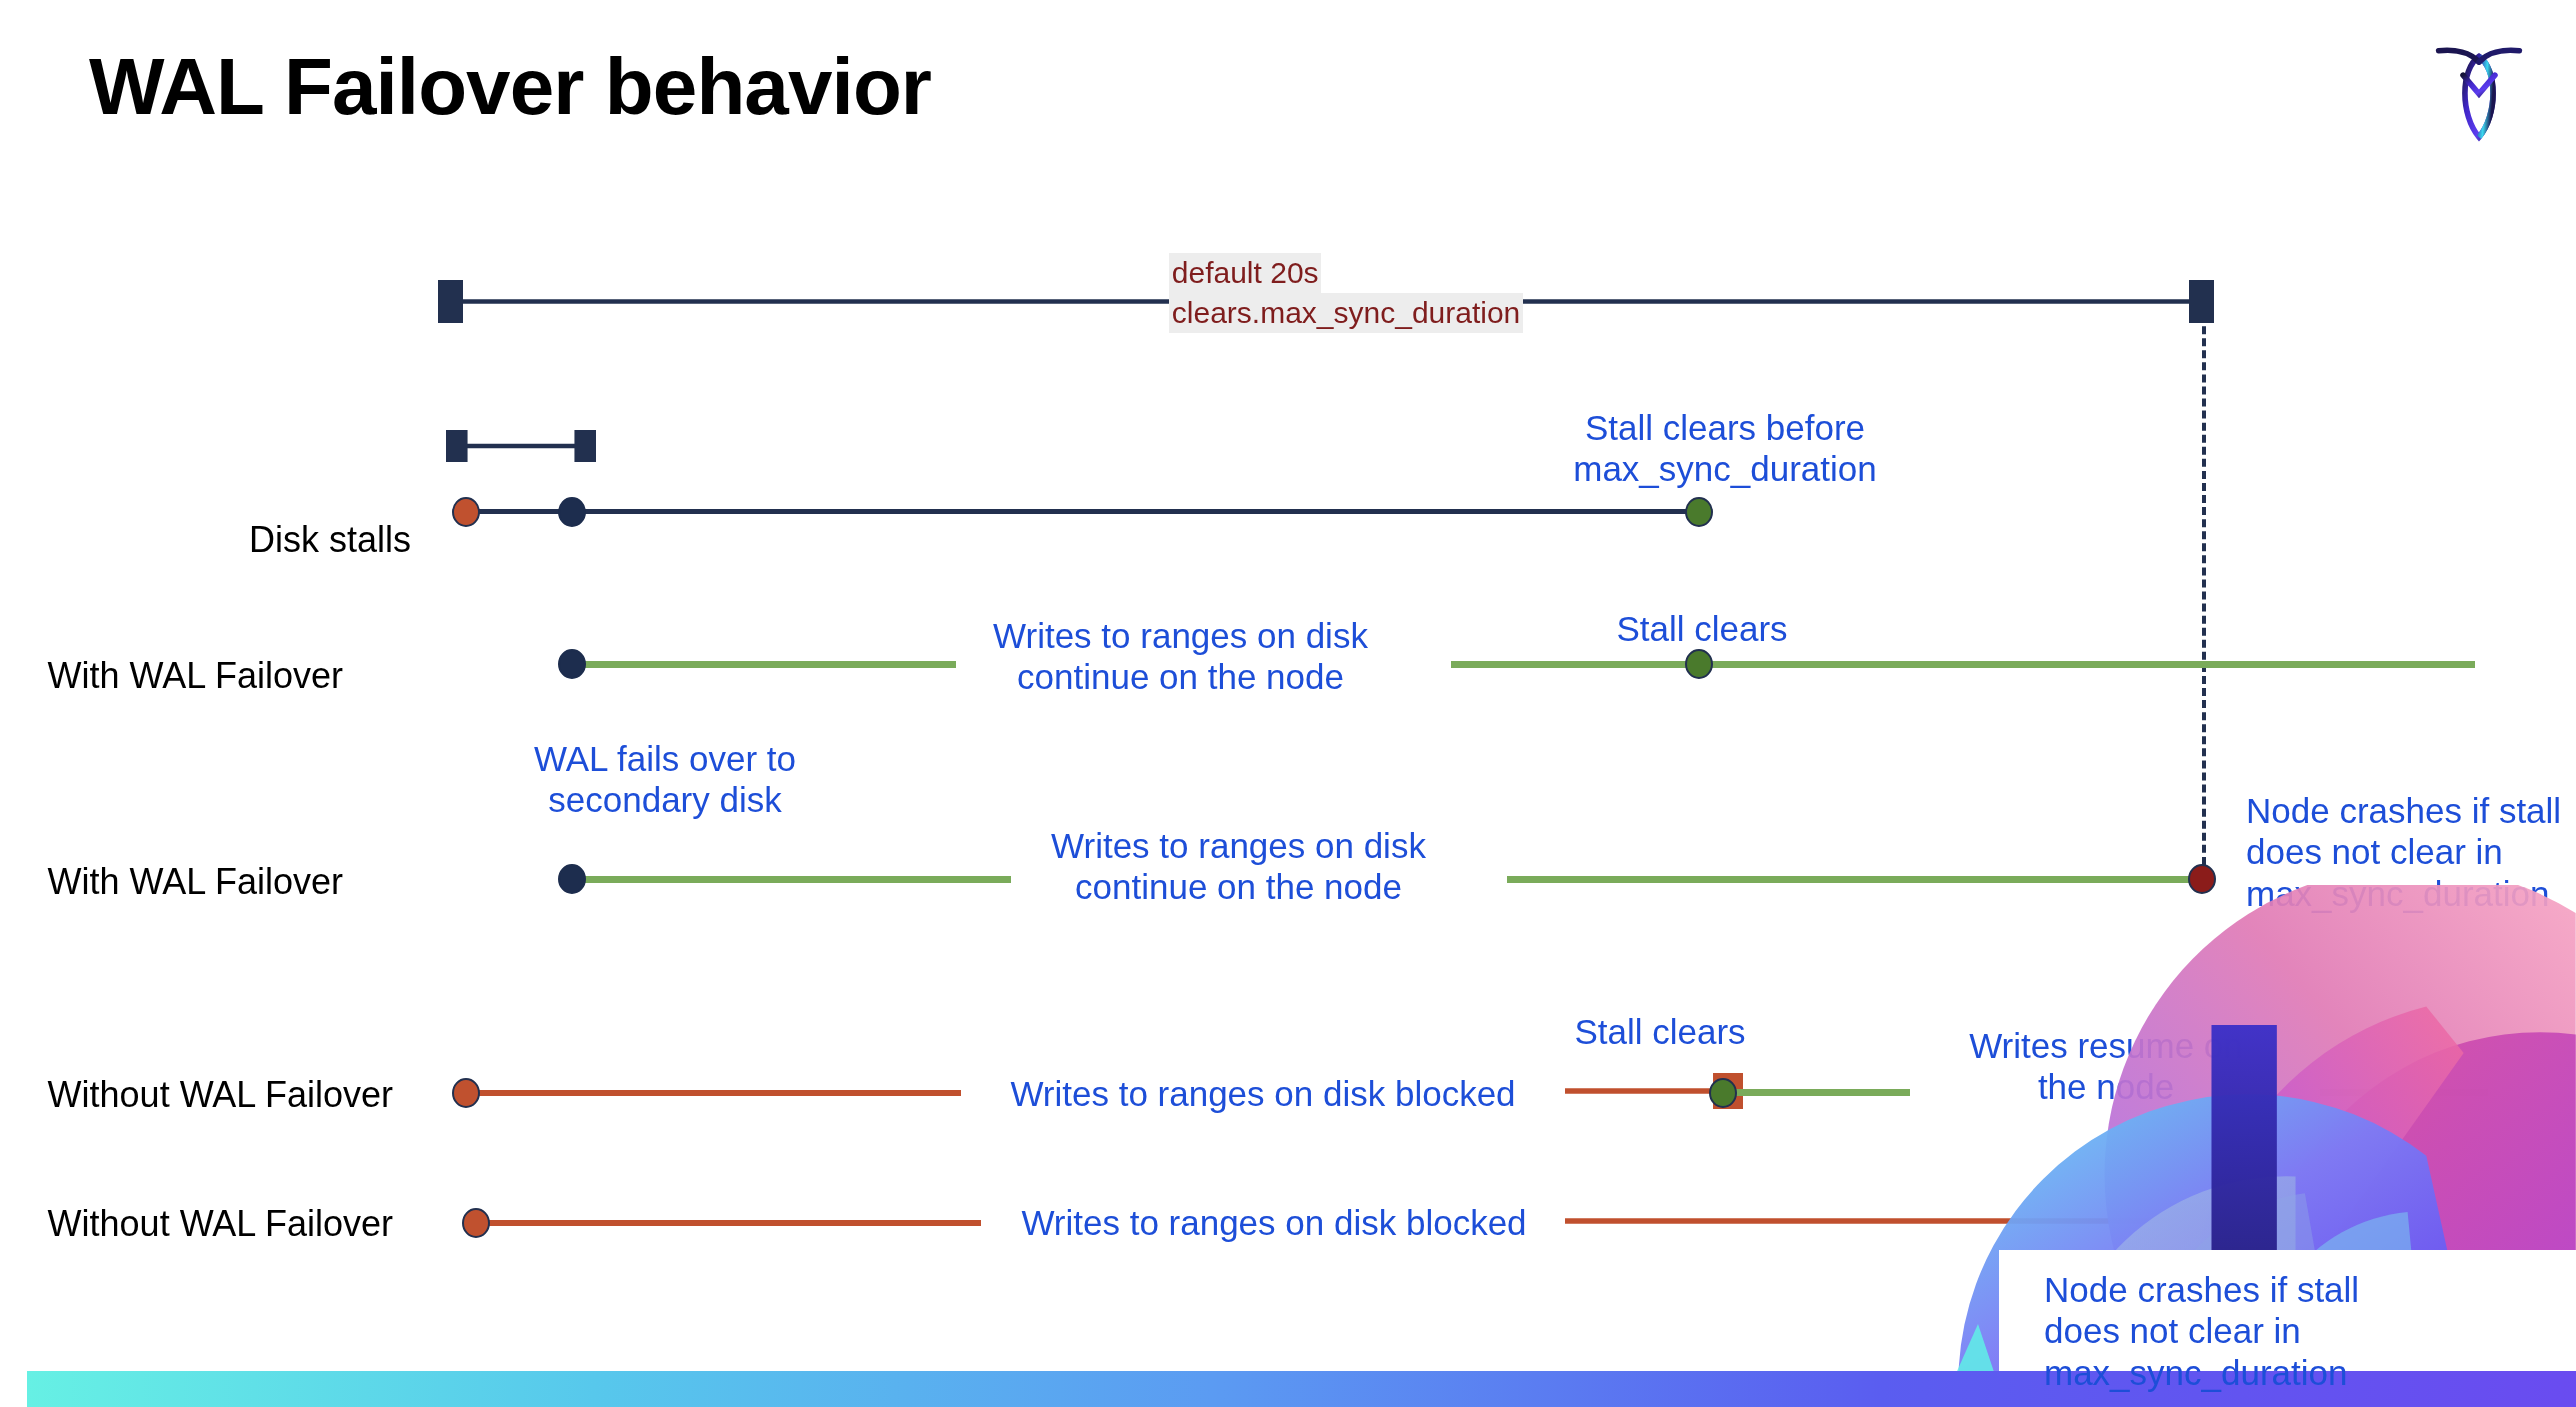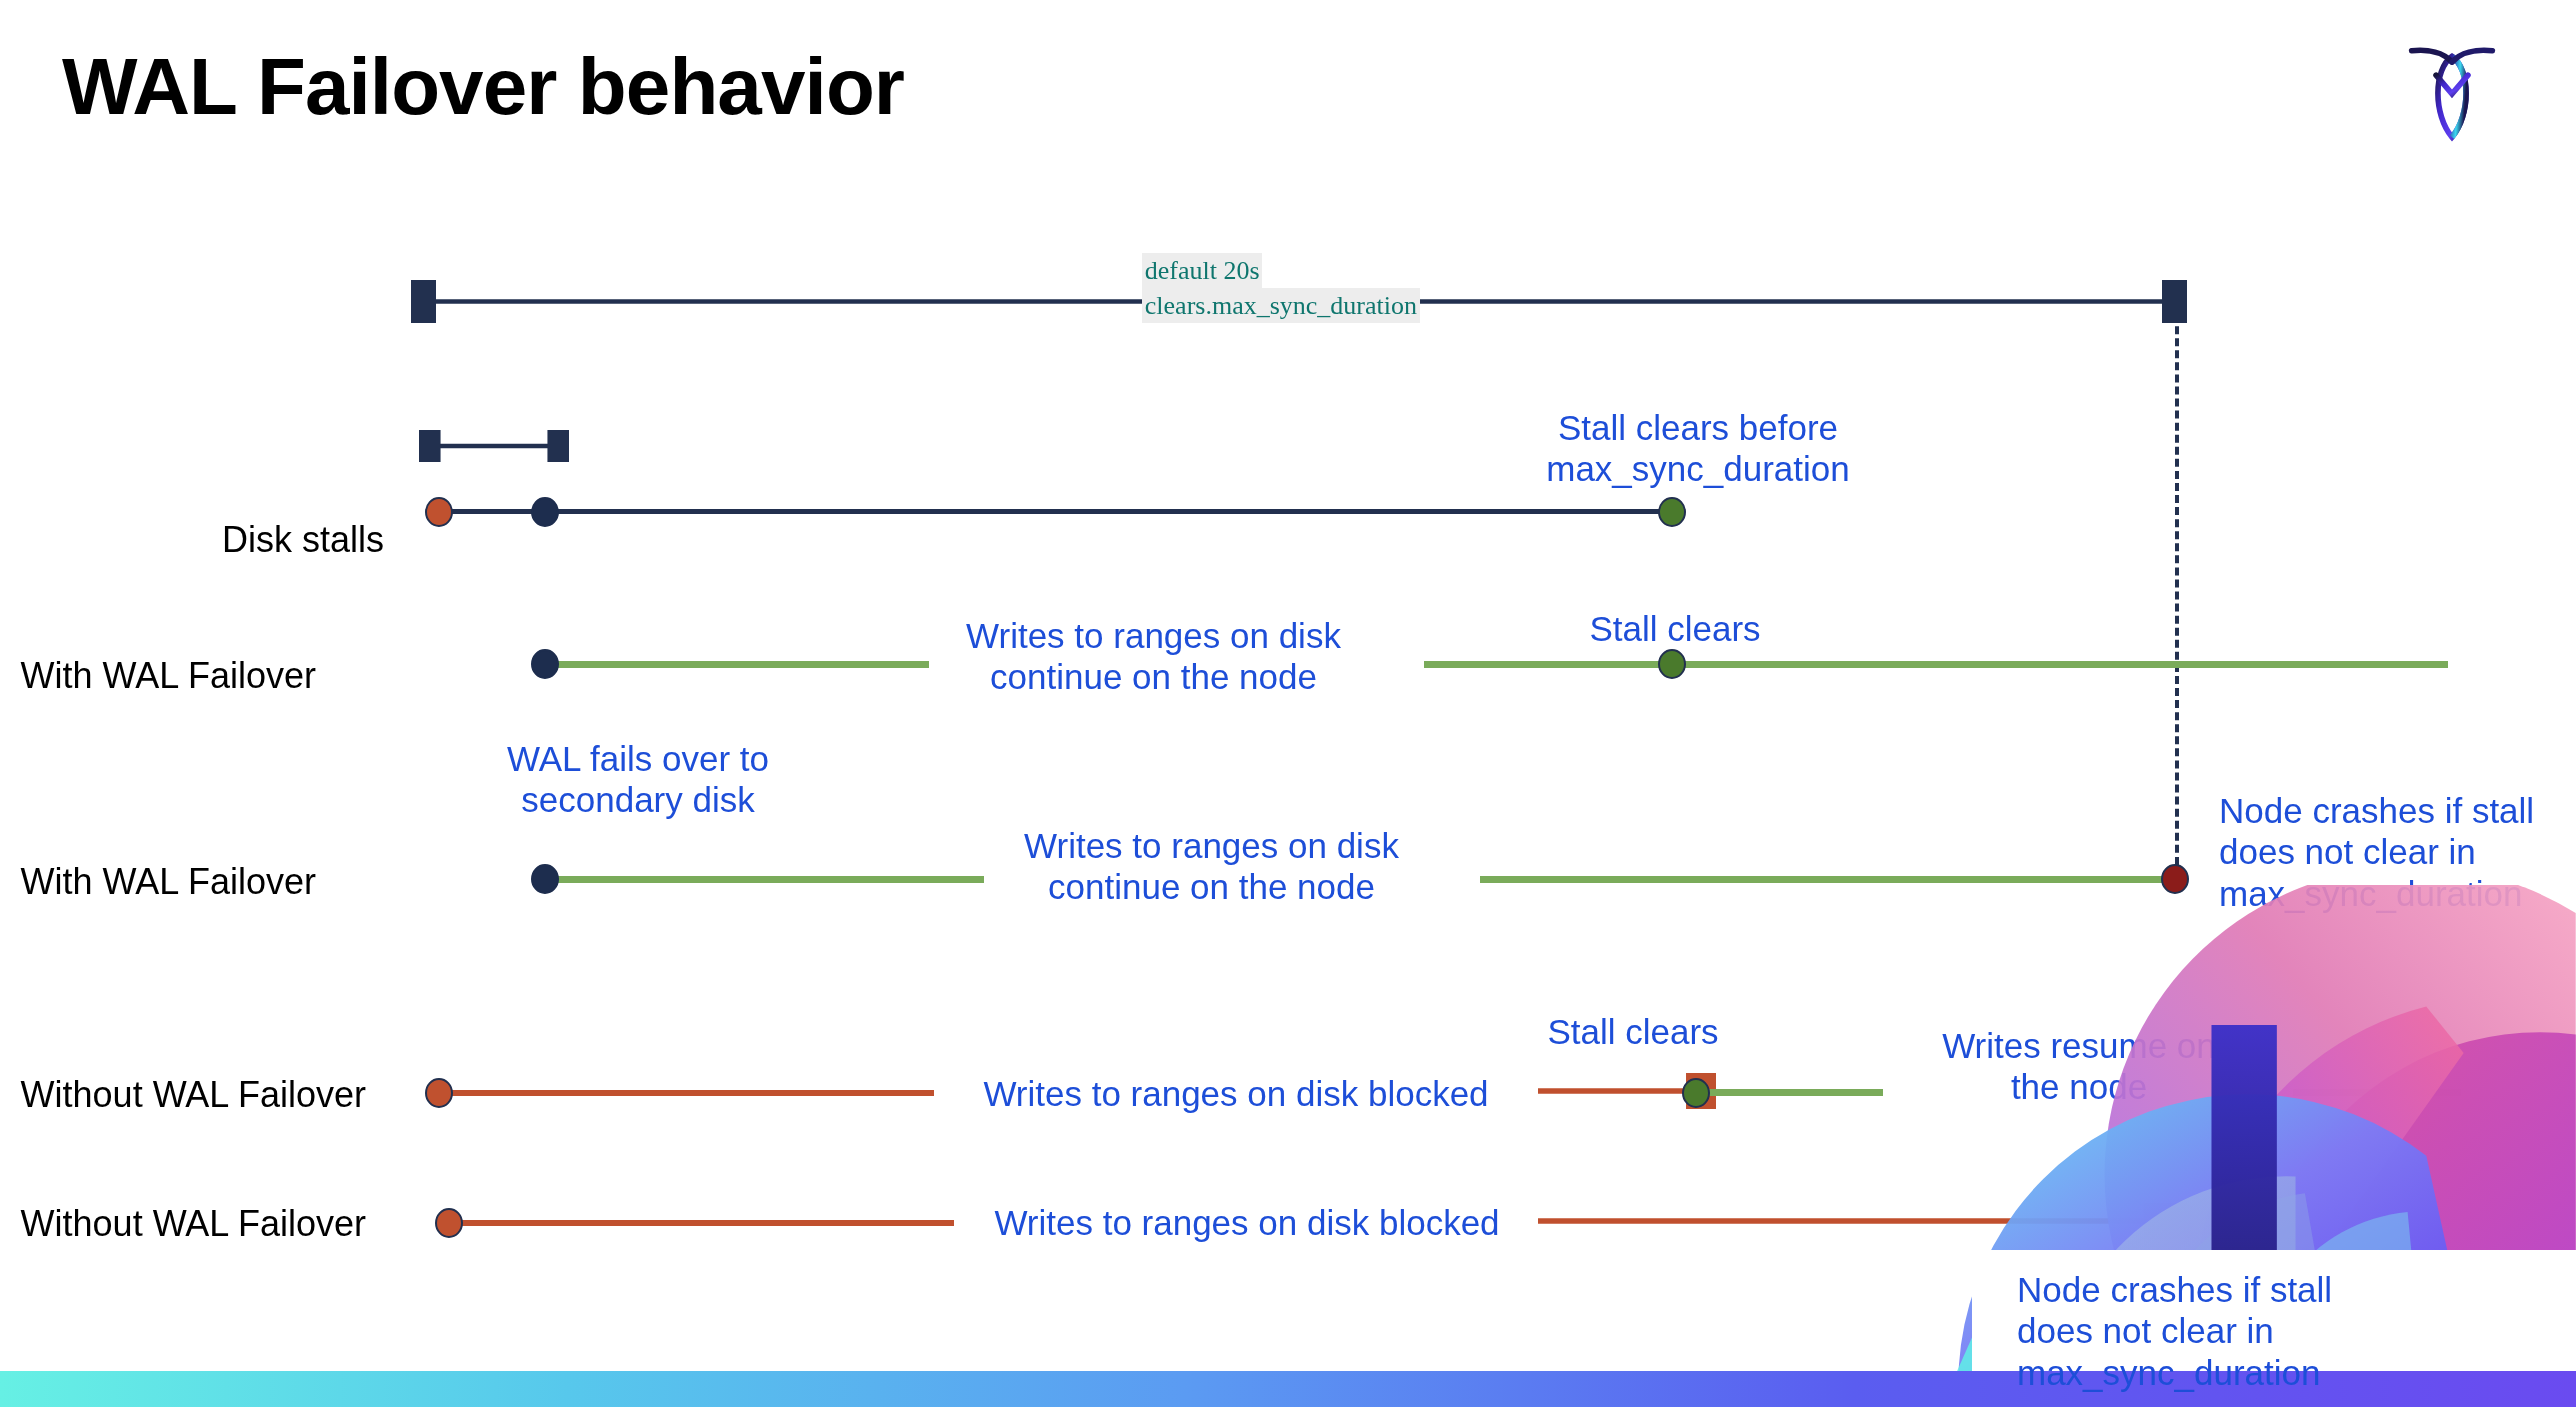--- a/index.html
+++ b/index.html
@@ -3,38 +3,38 @@
 <meta charset="utf-8">
 <style>
   * { box-sizing: border-box; margin: 0; padding: 0; }
   html, body { background: #ffffff; }
   body {
     width: 2576px; height: 1408px;
     position: relative; overflow: hidden;
     font-family: "Liberation Sans", sans-serif;
     color: #000;
   }
-  #slide { position: absolute; inset: 0; }
+  #slide { position: absolute; inset: 0; margin-left: 27px; }
 
   
   #title {
     position: absolute; left: 62px; top: 45px;
     font-size: 80px; font-weight: bold; letter-spacing: -0.9px;
     line-height: 1.05; color: #000;
     white-space: nowrap;
   }
 
   
   #logo { position: absolute; left: 2391px; top: 32px; width: 122px; height: 122px; }
 
   
   .abs { position: absolute; }
   .code {
-    font-family: Liberation Serif, serif;
-    font-size: 26px; color: #0f766e;
+    font-family: Liberation Sans, sans-serif;
+    font-size: 30px; color: #7f1d1d;
     background: #ededed; display: inline-block;
     padding: 0.9px 2.8px; white-space: nowrap; line-height: 1.28;
   }
   .note {
     font-size: 35px; line-height: 1.18; color: #1d4ed8;
     white-space: pre-line;
   }
   .row-label {
     font-size: 36px; line-height: 1.1; color: #000; white-space: nowrap;
   }

